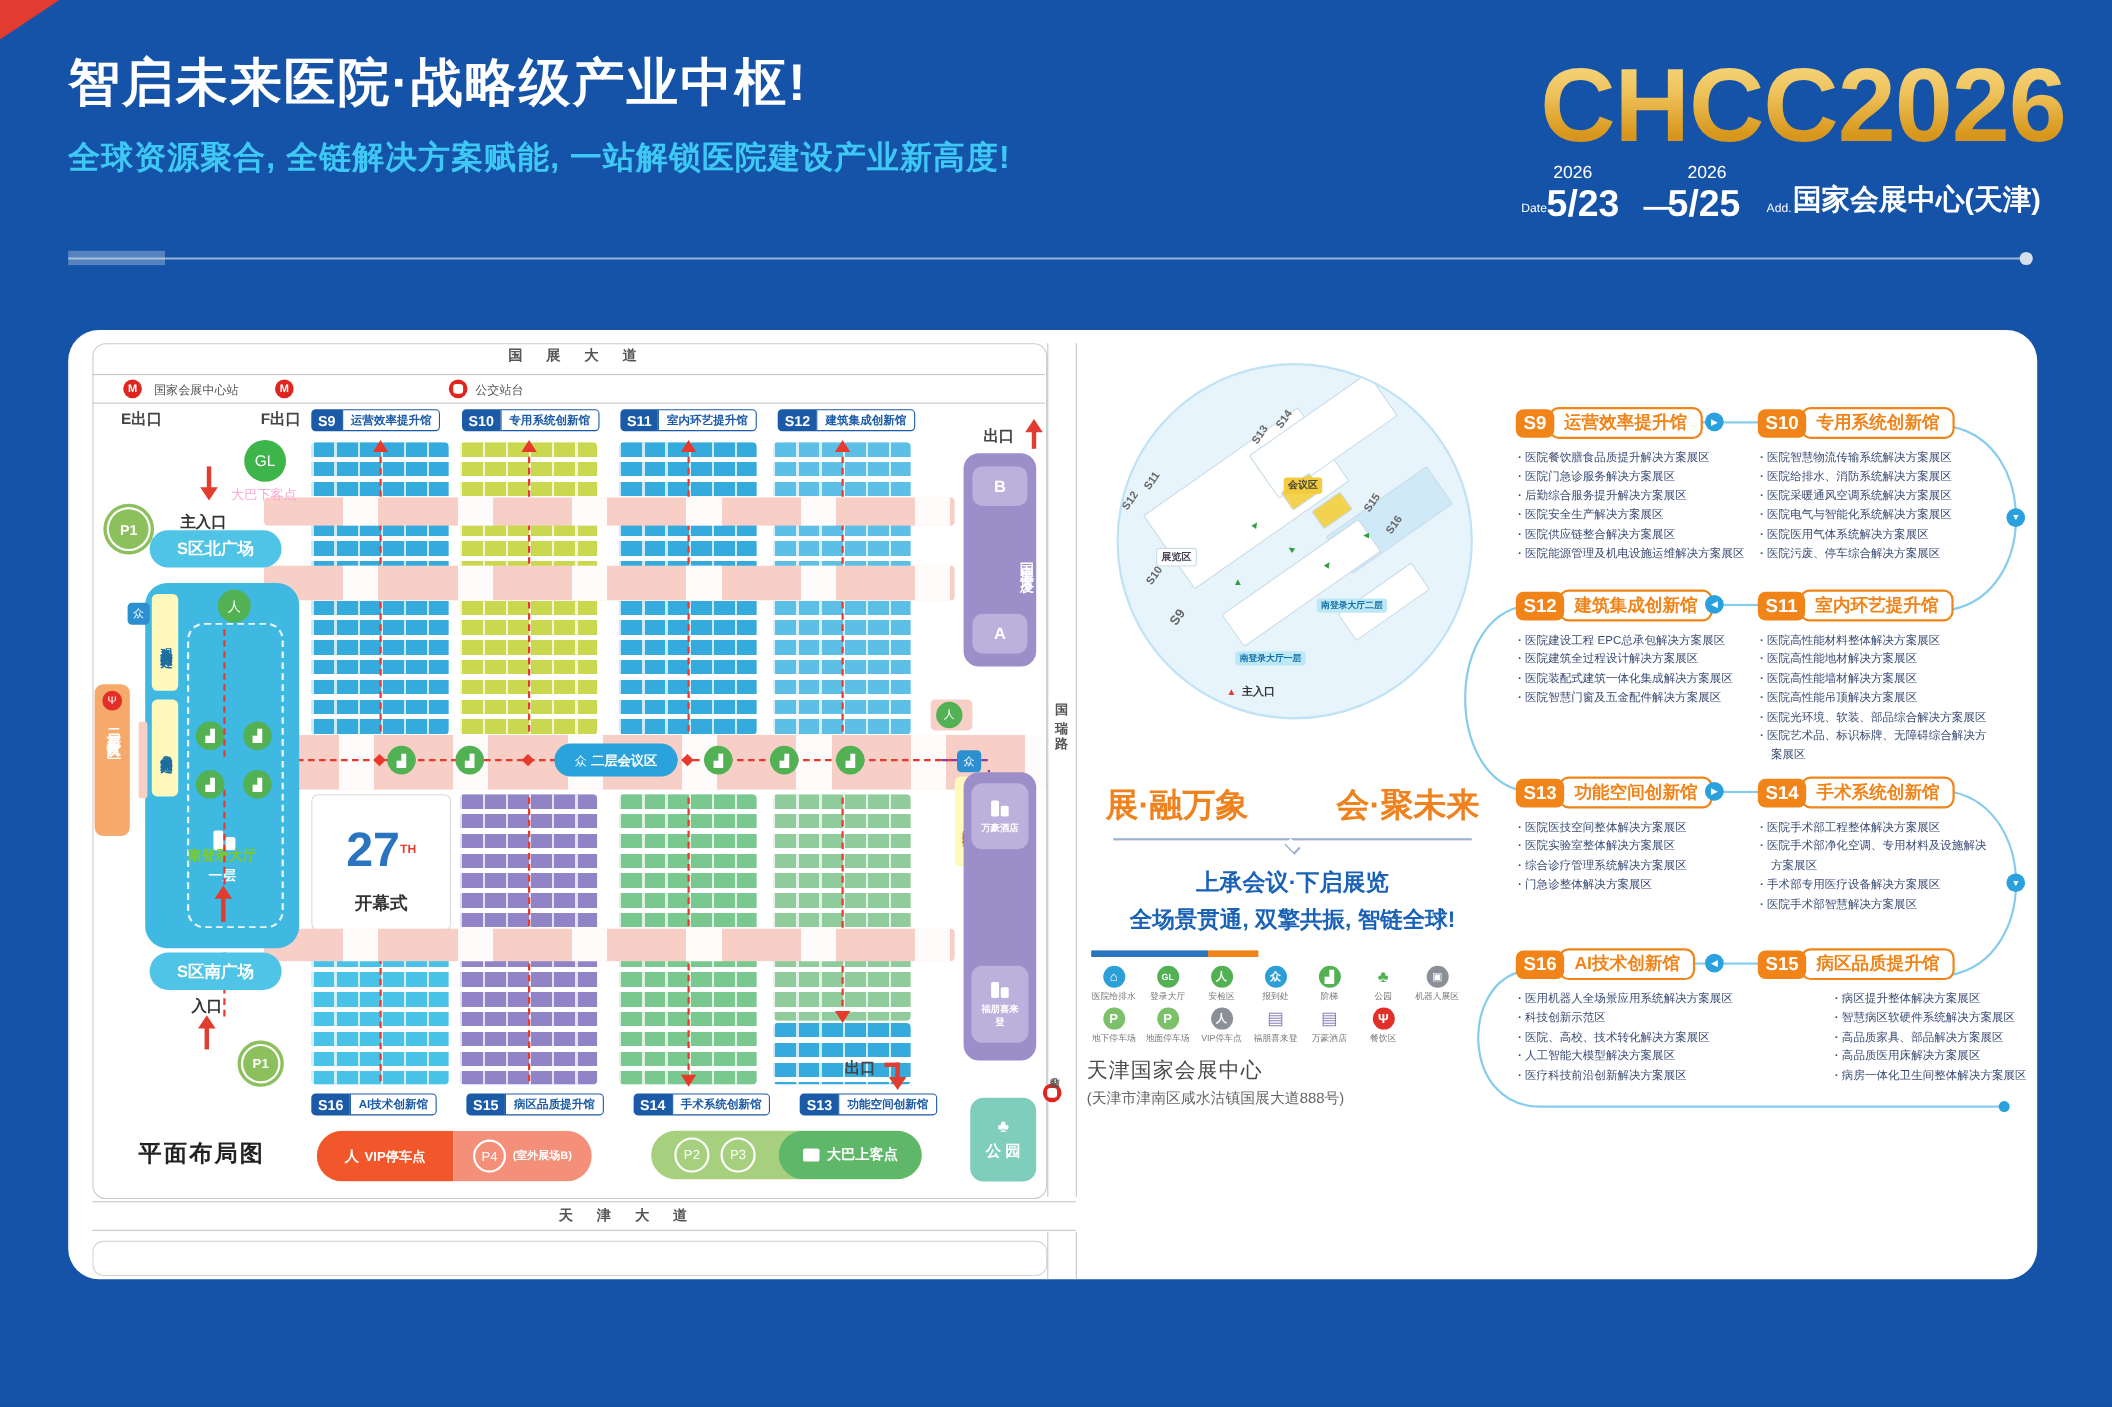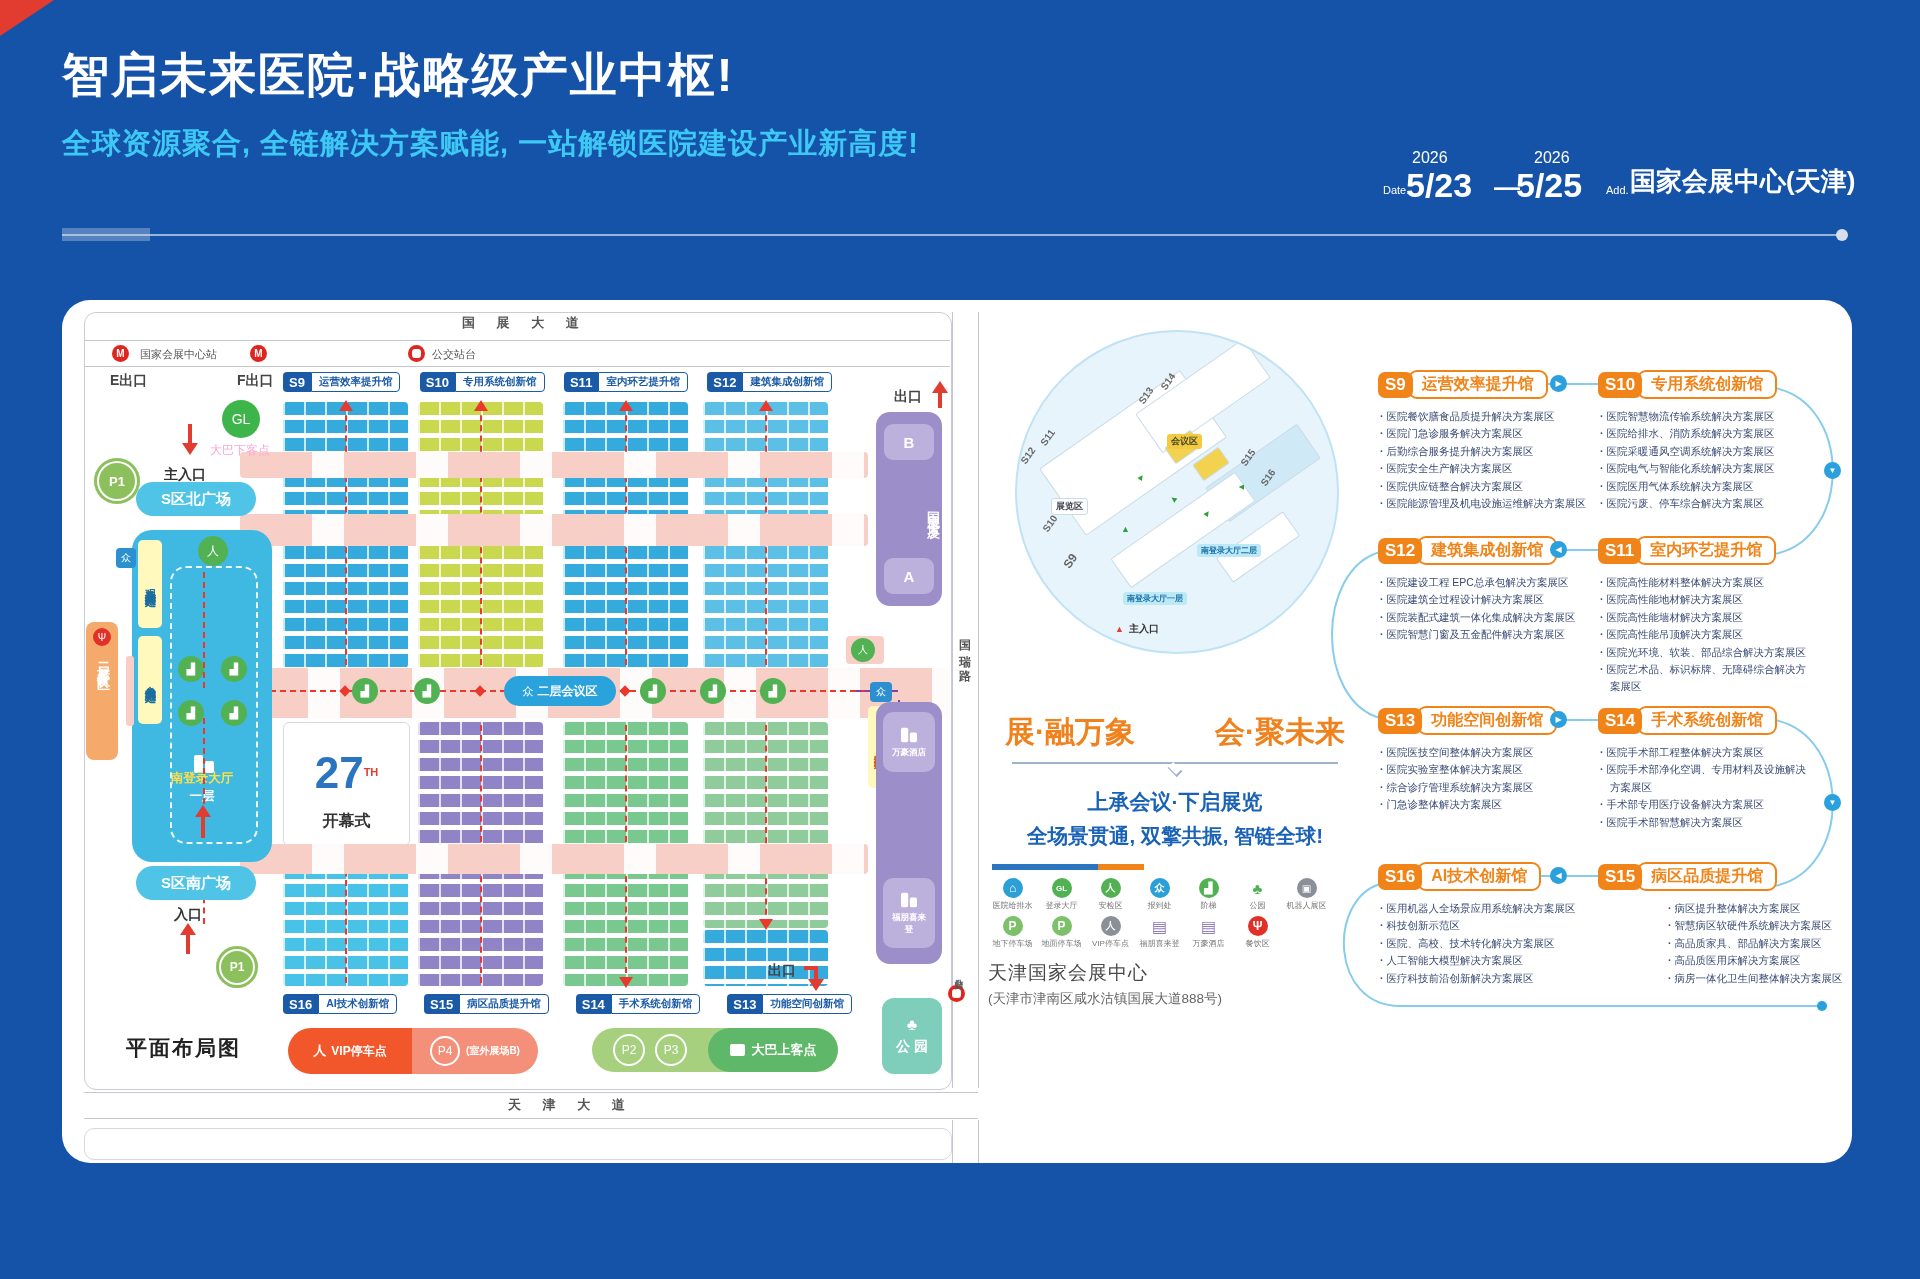--- a/index.html
+++ b/index.html
@@ -117,20 +117,21 @@
   .mmarrow{position:absolute;color:#2F9E3F;font-size:9px;}
 </style>
 </head>
 <body>
 
 <div id="stage">
 
   <div class="abs corner-flag"></div>
   <div class="abs h-title nowrap">智启未来医院·战略级产业中枢!</div>
   <div class="abs h-sub nowrap">全球资源聚合, 全链解决方案赋能, 一站解锁医院建设产业新高度!</div>
+  <div class="abs h-logo">CHCC2026</div>
   <div class="abs h-sm" style="left:1383px;top:184px">Date.</div>
   <div class="abs h-year" style="left:1412px;top:149px">2026</div>
   <div class="abs h-day" style="left:1406px;top:166px">5/23</div>
   <div class="abs h-dash" style="left:1494px;top:172px">—</div>
   <div class="abs h-year" style="left:1534px;top:149px">2026</div>
   <div class="abs h-day" style="left:1516px;top:166px">5/25</div>
   <div class="abs h-sm" style="left:1606px;top:184px">Add.</div>
   <div class="abs h-venue nowrap" style="left:1630px;top:164px">国家会展中心(天津)</div>
   <div class="abs divider-block"></div>
   <div class="abs divider-line"></div>
@@ -272,21 +273,21 @@
   <div class="abs pill" style="left:136px;top:482px;width:120px;height:34px">S区北广场</div>
 
   <div class="abs" style="left:132px;top:530px;width:140px;height:332px;background:#3FB9E2;border-radius:20px"></div>
   <div class="abs" style="left:170px;top:566px;width:84px;height:274px;border:2px dashed rgba(255,255,255,.9);border-radius:16px"></div>
   <div class="abs cir green" style="left:198px;top:536px;width:30px;height:30px;font-size:12px">人</div>
   <div class="abs cir esc" style="left:178px;top:656px">▟</div>
   <div class="abs cir esc" style="left:221px;top:656px">▟</div>
   <div class="abs cir esc" style="left:178px;top:700px">▟</div>
   <div class="abs cir esc" style="left:221px;top:700px">▟</div>
   <div class="abs bldg" style="left:194px;top:738px"></div>
-  <div class="abs" style="left:132px;top:770px;width:140px;text-align:center;color:#fde047;font-size:12.5px;font-weight:800">南登录大厅</div>
+  <div class="abs" style="left:132px;top:770px;width:140px;text-align:center;color:#84cc16;font-size:12.5px;font-weight:800">南登录大厅</div>
   <div class="abs" style="left:132px;top:788px;width:140px;text-align:center;color:#fff;font-size:12.5px;font-weight:800">一层</div>
   <div class="abs dashV" style="left:203px;top:572px;height:116px"></div>
   <div class="abs dashV" style="left:203px;top:718px;height:86px"></div>
   <div class="abs arr up" style="left:201px;top:816px;height:22px"></div>
   <div class="abs dashV" style="left:203px;top:866px;height:58px"></div>
 
   <div class="abs ylabel vlabel" style="left:138px;top:540px;width:24px;height:88px">观众及展商报到处</div>
   <div class="abs ylabel vlabel" style="left:138px;top:636px;width:24px;height:88px">参会代表报到处</div>
   <div class="abs" style="left:116px;top:548px;width:20px;height:20px;background:#2B8FD0;border-radius:4px;color:#fff;font-size:10px;display:flex;align-items:center;justify-content:center">众</div>
 

